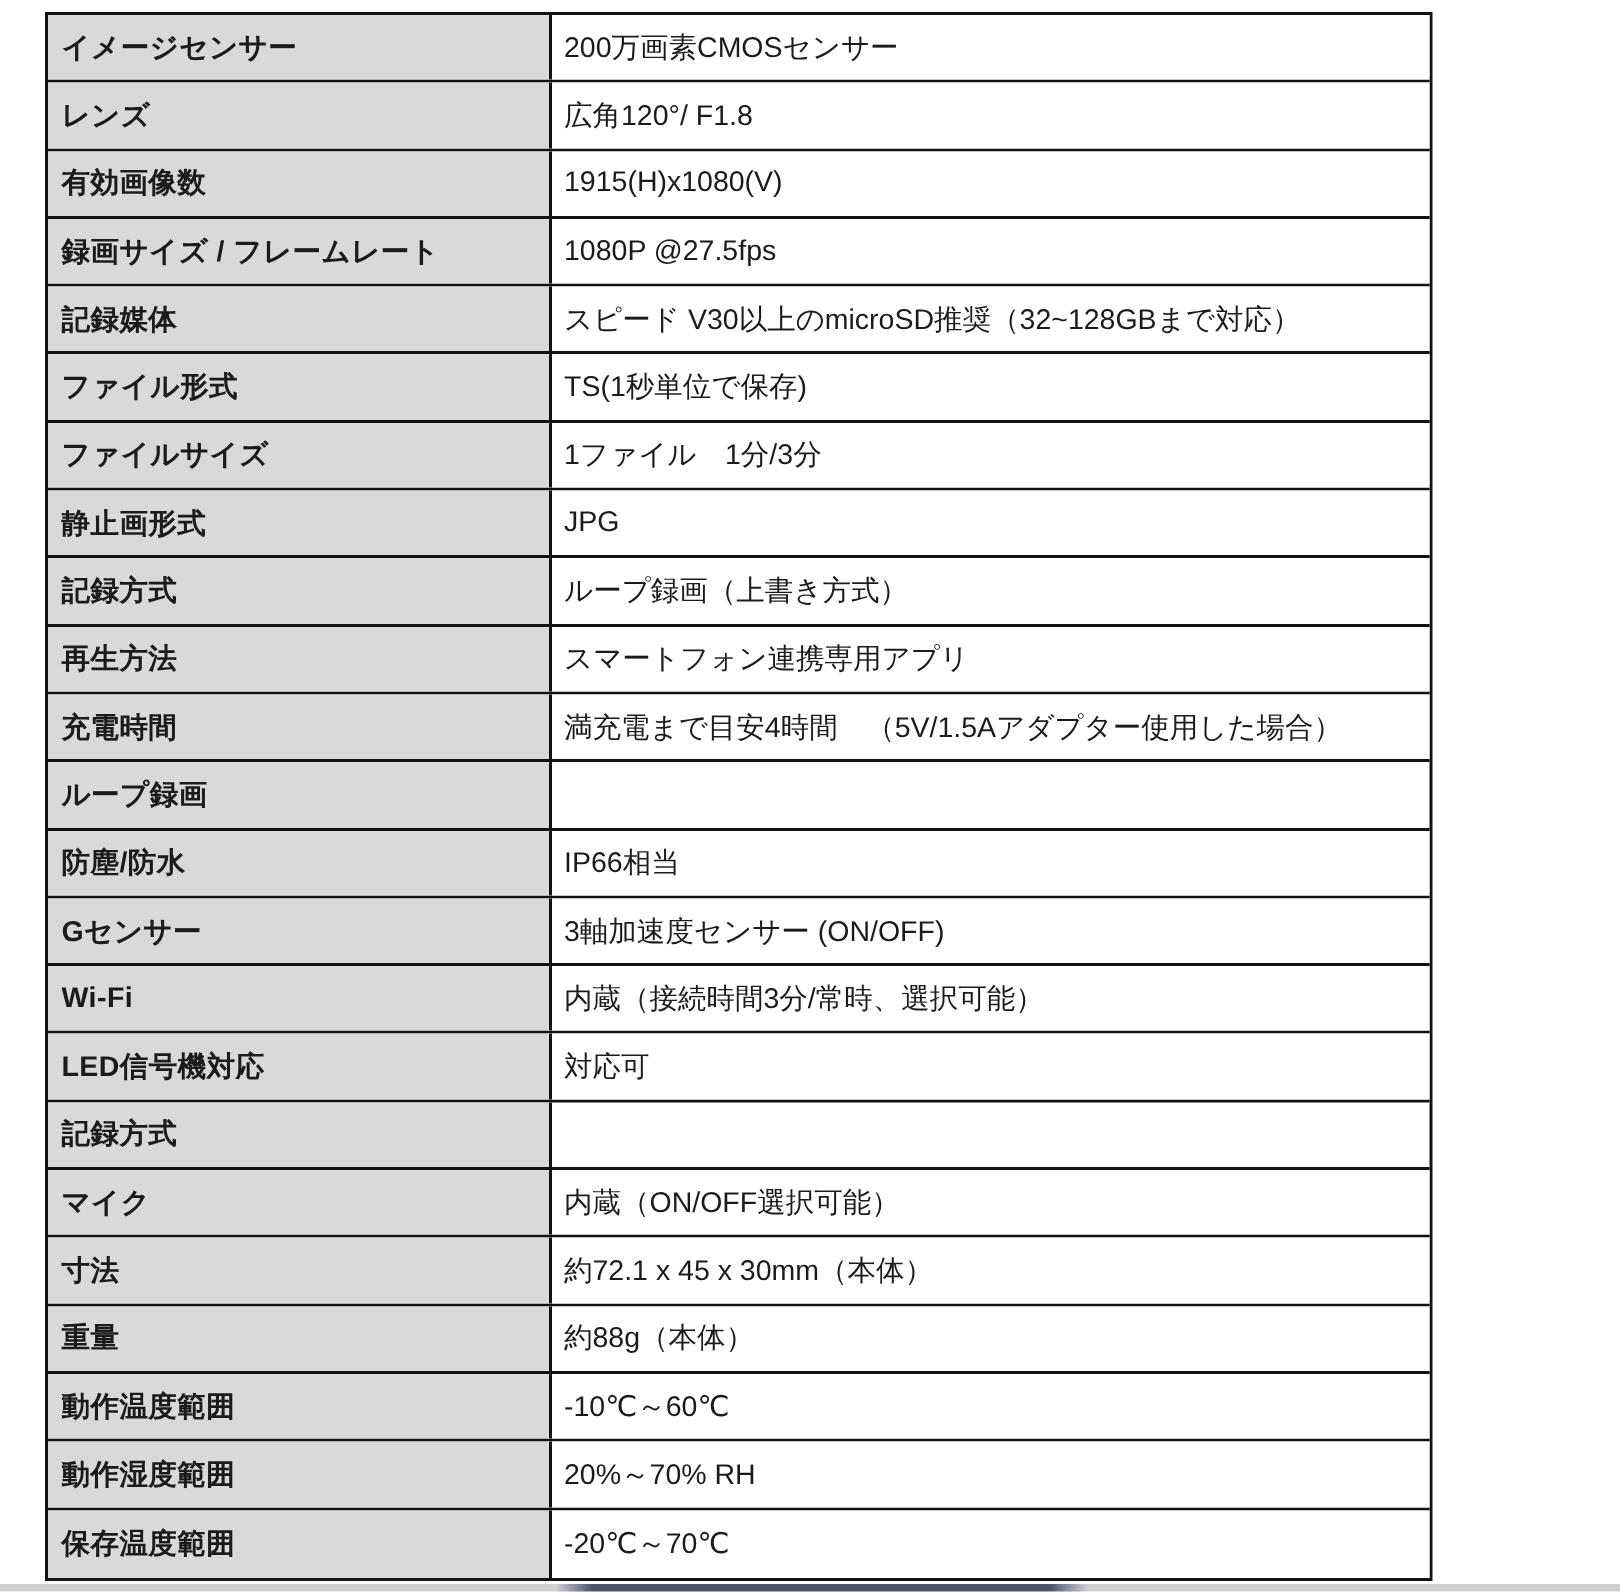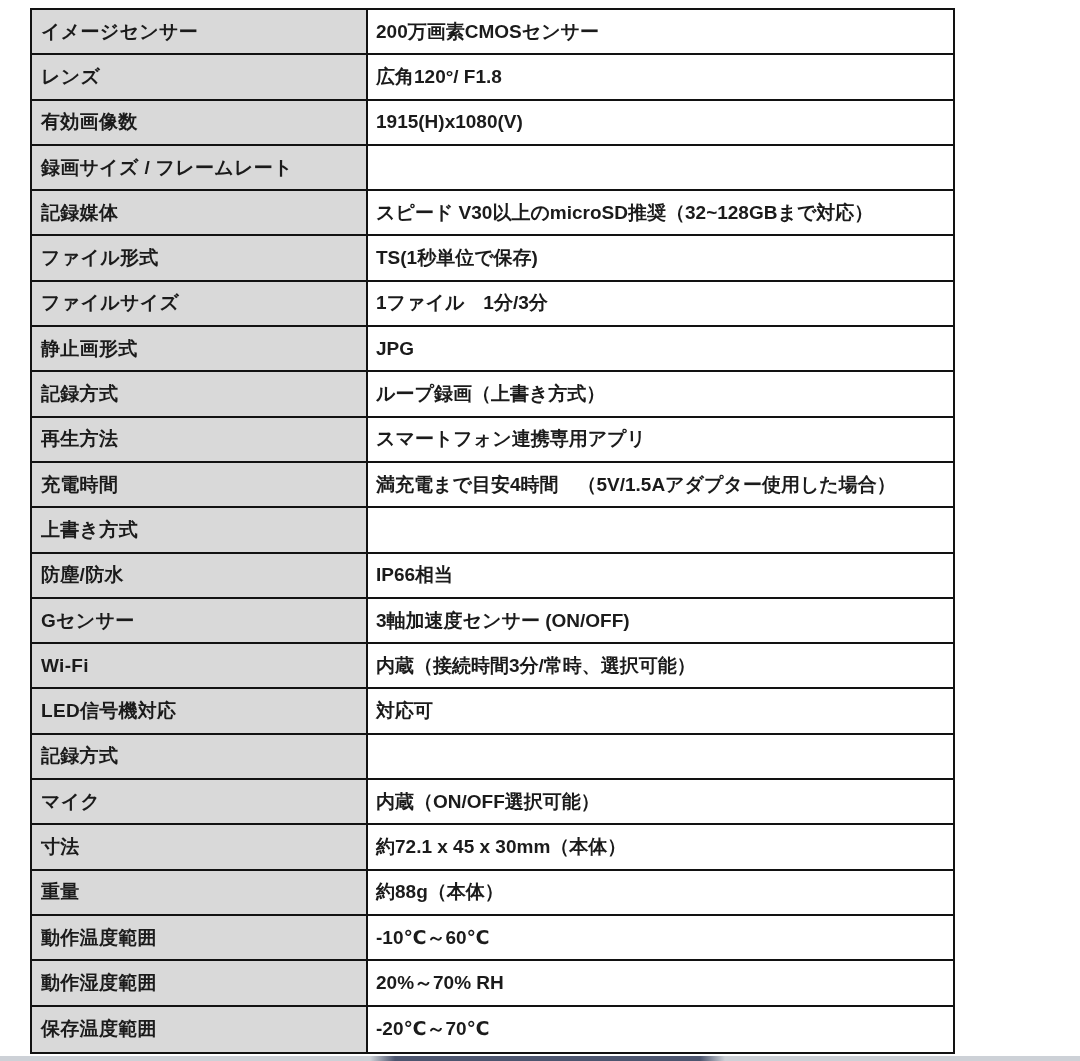--- a/index.html
+++ b/index.html
@@ -33,21 +33,20 @@
   .row:last-child {
     border-bottom: none;
     justify-content: flex-end;
   }
   .cell {
     display: flex;
     align-items: center;
     box-sizing: border-box;
     white-space: nowrap;
     overflow: hidden;
-    font-weight: bold;
   }
   .cell.label {
     width: 336px;
     flex: 0 0 336px;
     background: #d9d9d9;
     border-right: 2px solid #121212;
     font-weight: bold;
     font-size: 19px;
     padding-left: 9px;
     letter-spacing: 0.3px;
@@ -81,20 +80,21 @@
   <div class="row">
     <div class="cell label">レンズ</div>
     <div class="cell value">広角120°/ F1.8</div>
   </div>
   <div class="row">
     <div class="cell label">有効画像数</div>
     <div class="cell value">1915(H)x1080(V)</div>
   </div>
   <div class="row">
     <div class="cell label">録画サイズ / フレームレート</div>
+    <div class="cell value">1080P @27.5fps</div>
   </div>
   <div class="row">
     <div class="cell label">記録媒体</div>
     <div class="cell value">スピード V30以上のmicroSD推奨（32~128GBまで対応）</div>
   </div>
   <div class="row">
     <div class="cell label">ファイル形式</div>
     <div class="cell value">TS(1秒単位で保存)</div>
   </div>
   <div class="row">
@@ -111,21 +111,21 @@
   </div>
   <div class="row">
     <div class="cell label">再生方法</div>
     <div class="cell value">スマートフォン連携専用アプリ</div>
   </div>
   <div class="row">
     <div class="cell label">充電時間</div>
     <div class="cell value">満充電まで目安4時間　（5V/1.5Aアダプター使用した場合）</div>
   </div>
   <div class="row">
-    <div class="cell label">上書き方式</div>
+    <div class="cell label">ループ録画</div>
   </div>
   <div class="row">
     <div class="cell label">防塵/防水</div>
     <div class="cell value">IP66相当</div>
   </div>
   <div class="row">
     <div class="cell label">Gセンサー</div>
     <div class="cell value">3軸加速度センサー (ON/OFF)</div>
   </div>
   <div class="row">

